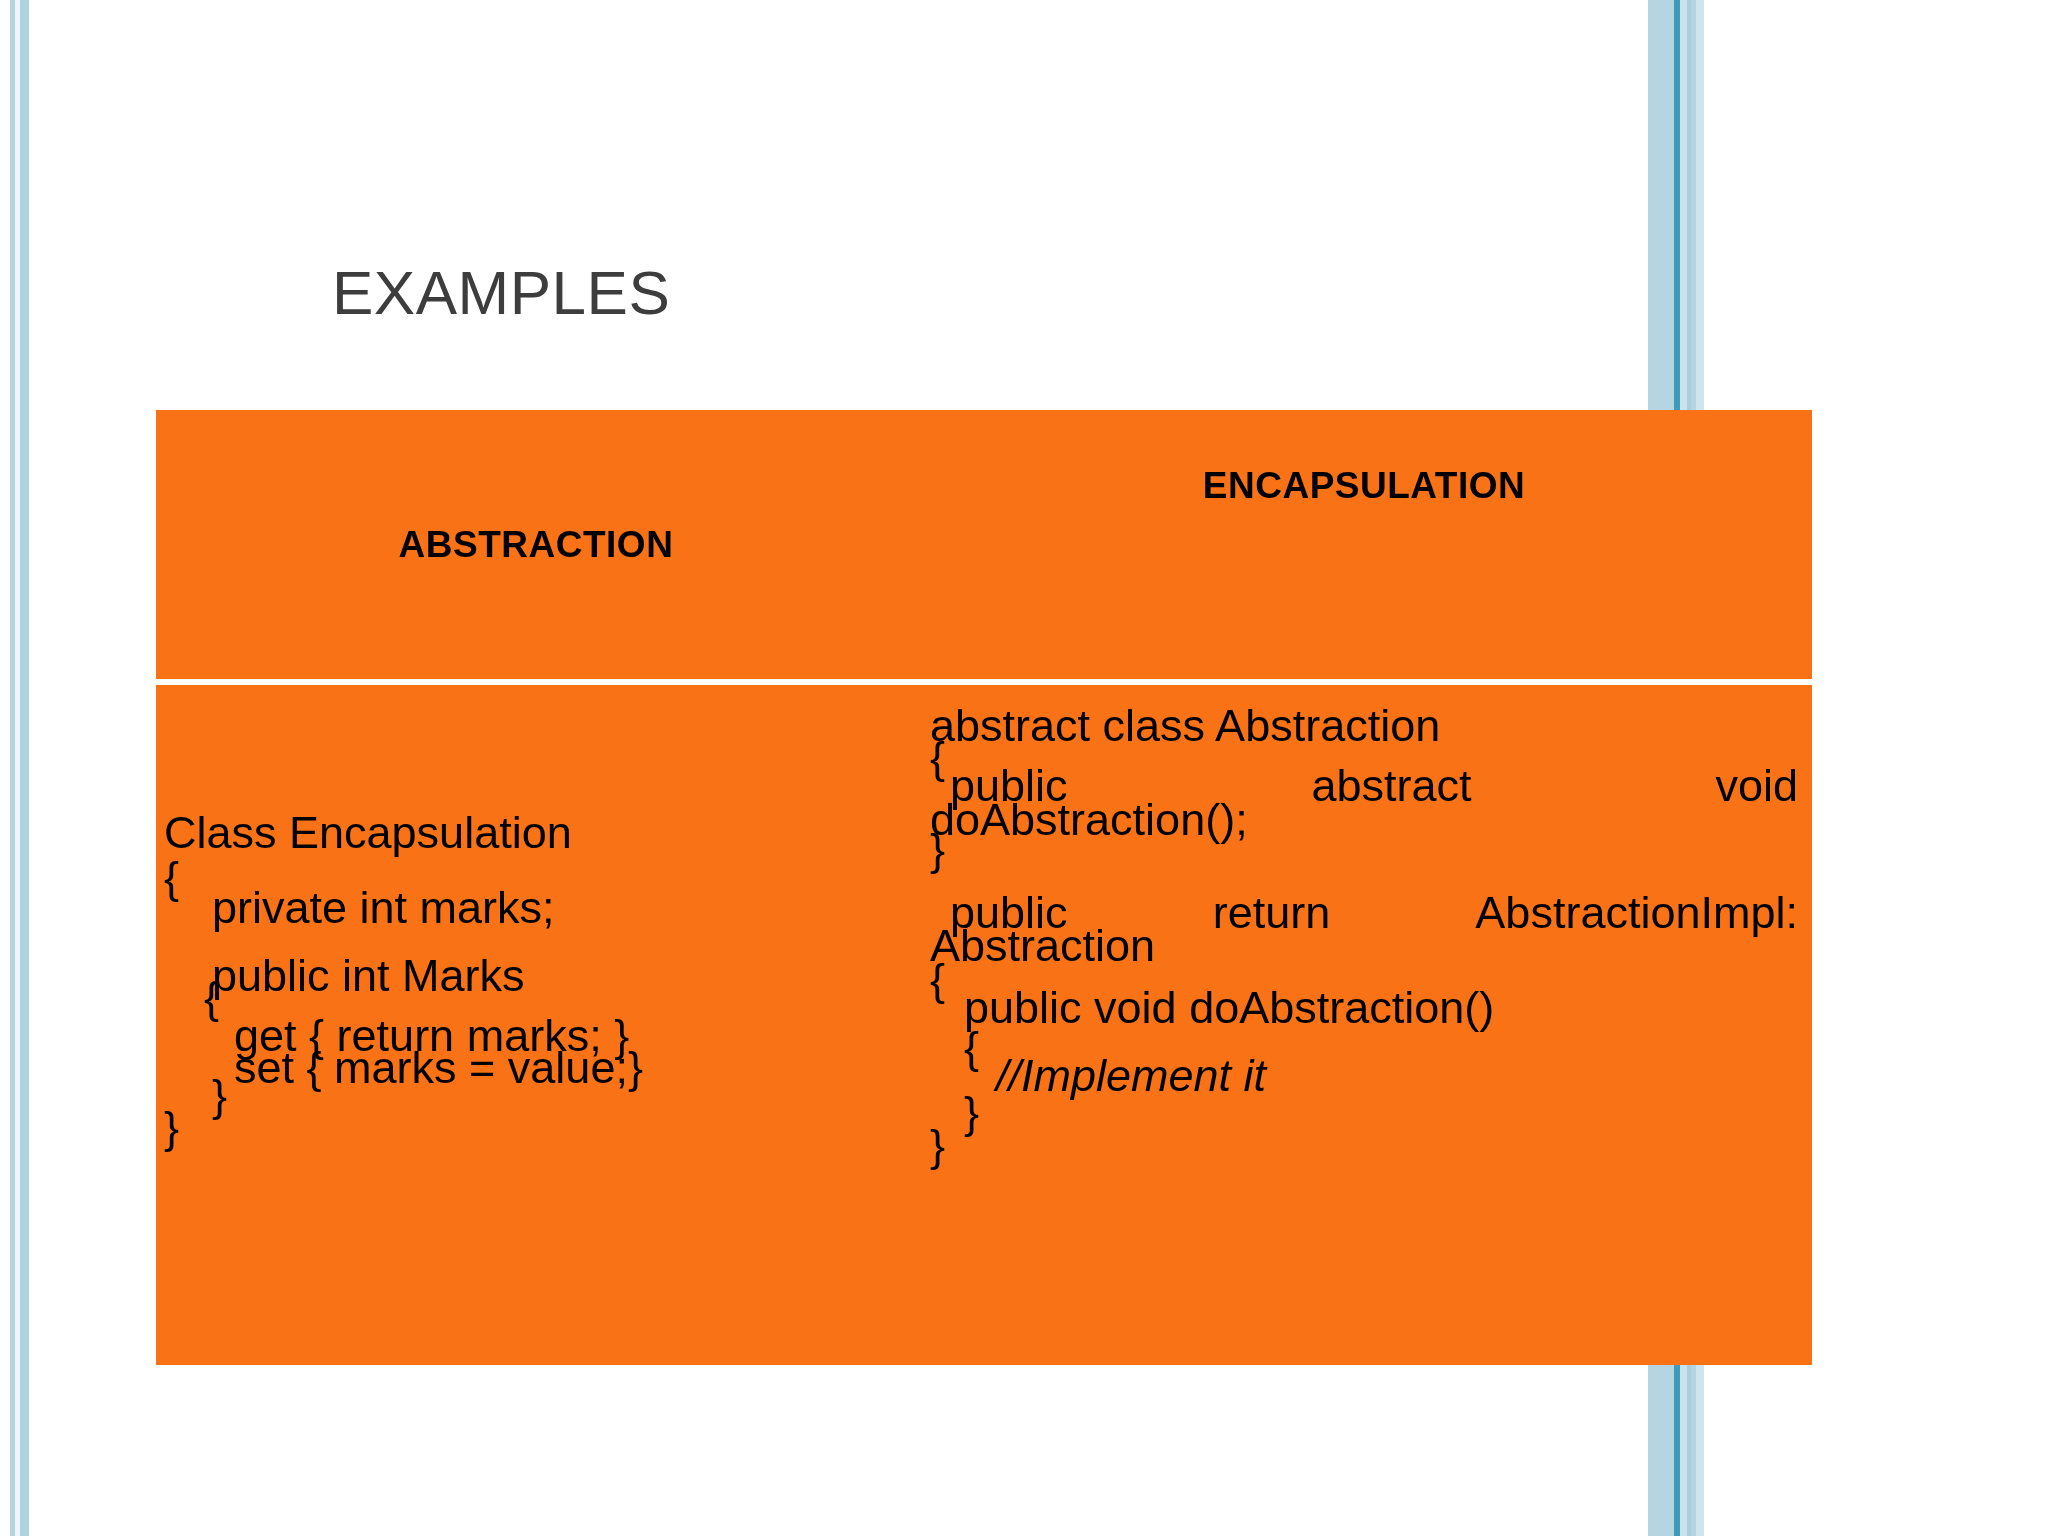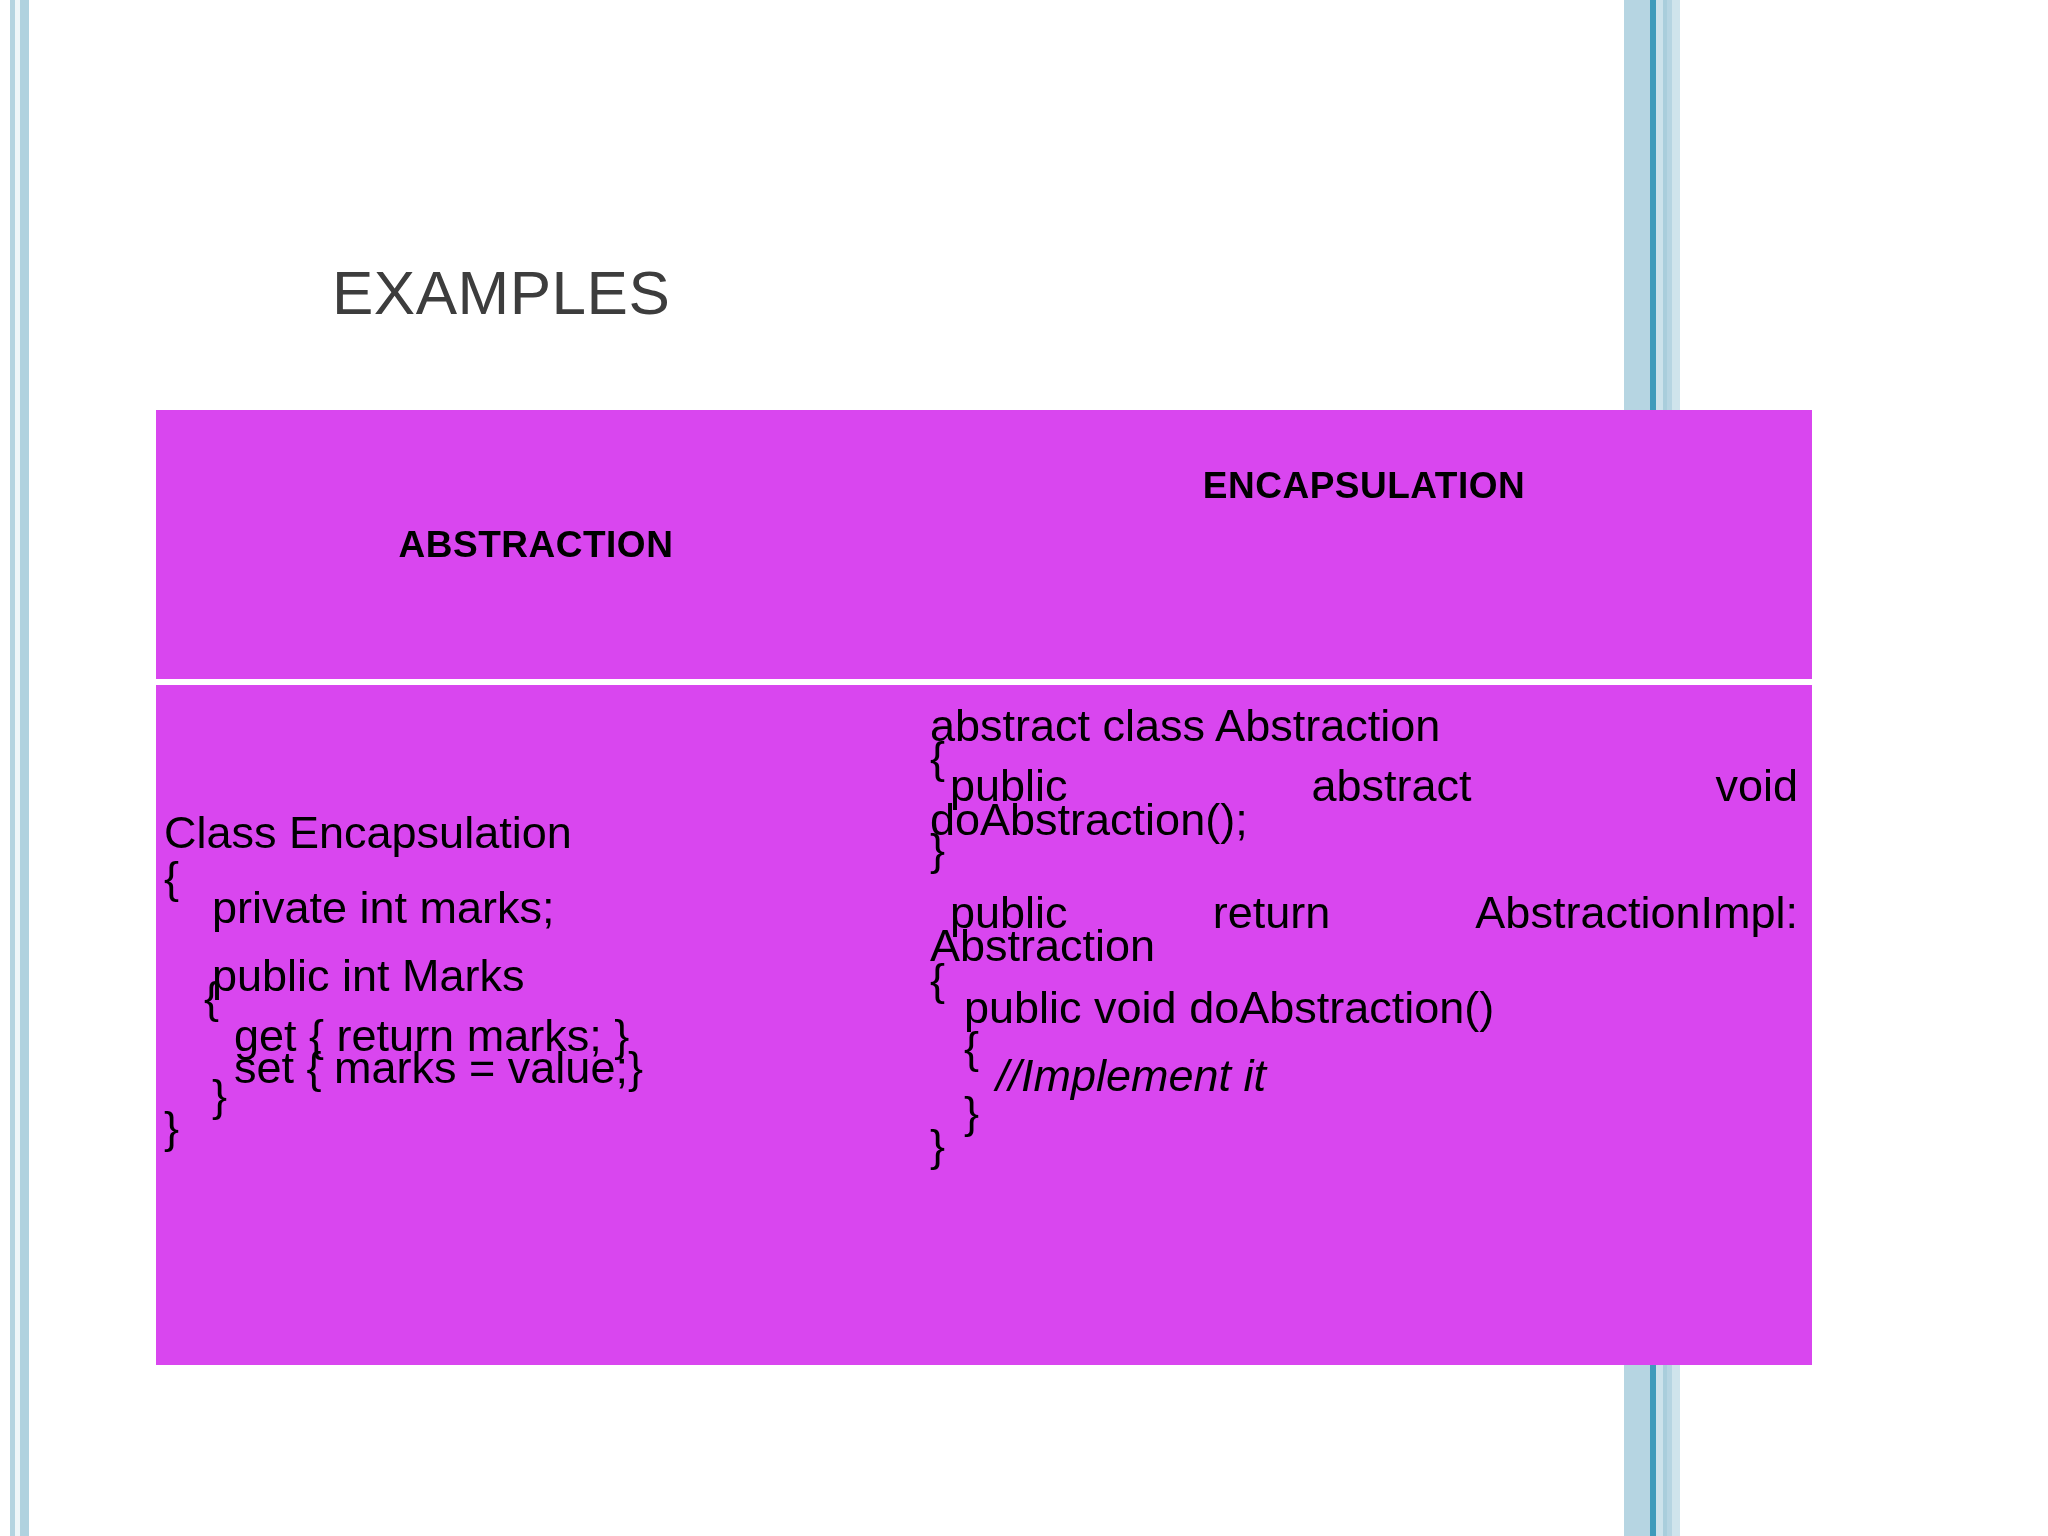--- a/index.html
+++ b/index.html
@@ -15,20 +15,21 @@
     font-family: "Liberation Sans", sans-serif;
   }
 
   
   .slide {
     position: absolute;
     left: 0; top: 0;
     width: 1680px;
     height: 1536px;
     background: #ffffff;
+    padding-left: 24px;
   }
 
   
   .border-left {
     position: absolute;
     left: 0; top: 0;
     width: 34px;
     height: 1536px;
   }
   .border-left .b1 { position:absolute; left:10px;  top:0; width:5px;  height:100%; background:#b4d4e0; }
@@ -67,21 +68,21 @@
     left: 156px;
     top: 410px;
     width: 1656px;
     border-collapse: separate;
     border-spacing: 0;
   }
   .cmp-table .col-left  { width: 760px; }
   .cmp-table .col-right { width: 896px; }
 
   .cmp-table th, .cmp-table td {
-    background: #d946ef;
+    background: #f97316;
     border: 0;
     vertical-align: top;
     padding: 0;
   }
   .cmp-table th.hcell {
     height: 214px;
     vertical-align: middle;
     text-align: center;
     font-size: 37px;
     font-weight: bold;

